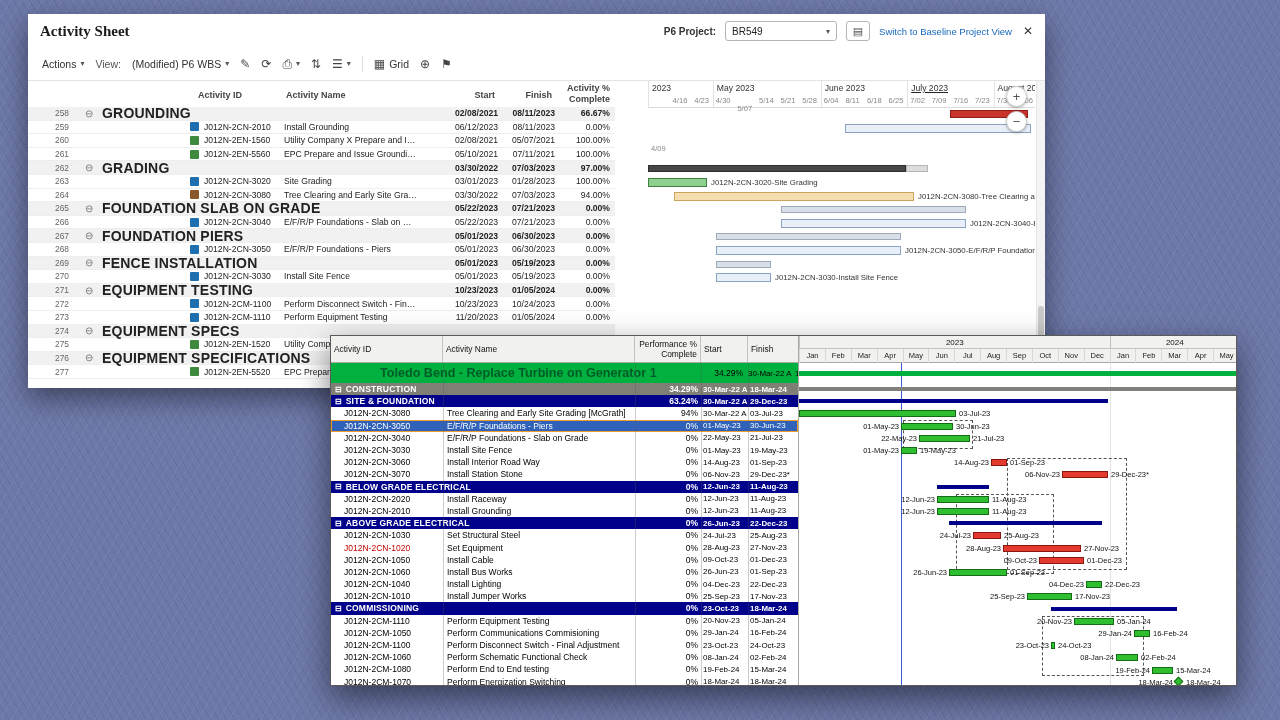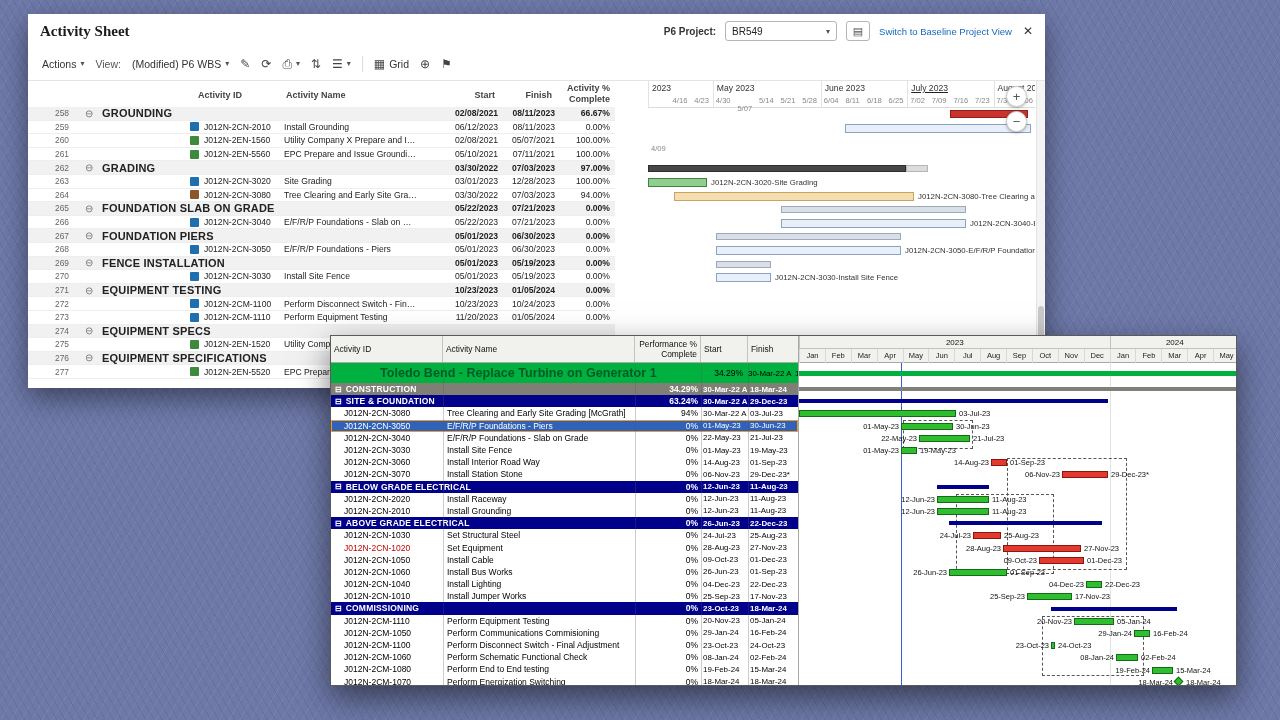--- a/index.html
+++ b/index.html
@@ -35,21 +35,21 @@
   .h-name{position:absolute;left:258px;top:9px;}
   .h-start{position:absolute;left:389px;width:78px;top:9px;text-align:right;}
   .h-fin{position:absolute;left:470px;width:54px;top:9px;text-align:right;}
   .h-pct{position:absolute;left:520px;width:62px;top:2px;text-align:right;line-height:11px;}
   .bw-rows{position:absolute;top:26px;left:0;width:587px;bottom:0;overflow:hidden;}
   .bw-row{display:flex;align-items:center;height:13.6px;border-bottom:1px solid #eeeeee;font-size:8.6px;color:#222;box-sizing:border-box;cursor:default;}
   .bw-row.group{background:#f1f1f1;font-weight:bold;}
   .c-num{width:50px;flex:none;text-align:right;padding-right:9px;color:#666;font-size:8.4px;box-sizing:border-box;font-weight:normal;}
   .c-main{flex:0 0 339px;display:flex;align-items:center;overflow:hidden;white-space:nowrap;}
   .grp-ico{width:12px;margin-left:7px;margin-right:5px;color:#777;font-size:10px;font-weight:normal;}
-  .grp-label{font-size:11px;letter-spacing:.2px;}
+  .grp-label{font-size:14px;letter-spacing:.2px;}
   .c-ind{width:112px;flex:none;}
   .chip{width:9px;height:9px;flex:none;margin-right:5px;border-radius:1px;}
   .chip-blue{background:#1e6fb0;}
   .chip-green{background:#3d8a3d;}
   .chip-brown{background:#8a572c;}
   .c-id{width:80px;flex:none;overflow:hidden;}
   .c-name{flex:1;overflow:hidden;text-overflow:ellipsis;}
   .c-start{width:81px;flex:none;text-align:right;}
   .c-fin{width:57px;flex:none;text-align:right;}
   .c-pct{width:57px;flex:none;text-align:right;padding-right:2px;box-sizing:border-box;}
@@ -246,21 +246,21 @@
           </div>
           <div class="bw-row">
             <span class="c-num">263</span>
             <span class="c-main">
               <span class="c-ind"></span>
               <span class="chip chip-blue"></span>
               <span class="c-id">J012N-2CN-3020</span>
               <span class="c-name">Site Grading</span>
             </span>
             <span class="c-start">03/01/2023</span>
-            <span class="c-fin">12/28/2023</span>
+            <span class="c-fin">01/28/2023</span>
             <span class="c-pct">100.00%</span>
           </div>
           <div class="bw-row">
             <span class="c-num">264</span>
             <span class="c-main">
               <span class="c-ind"></span>
               <span class="chip chip-brown"></span>
               <span class="c-id">J012N-2CN-3080</span>
               <span class="c-name">Tree Clearing and Early Site Grading [McGrat...</span>
             </span>

